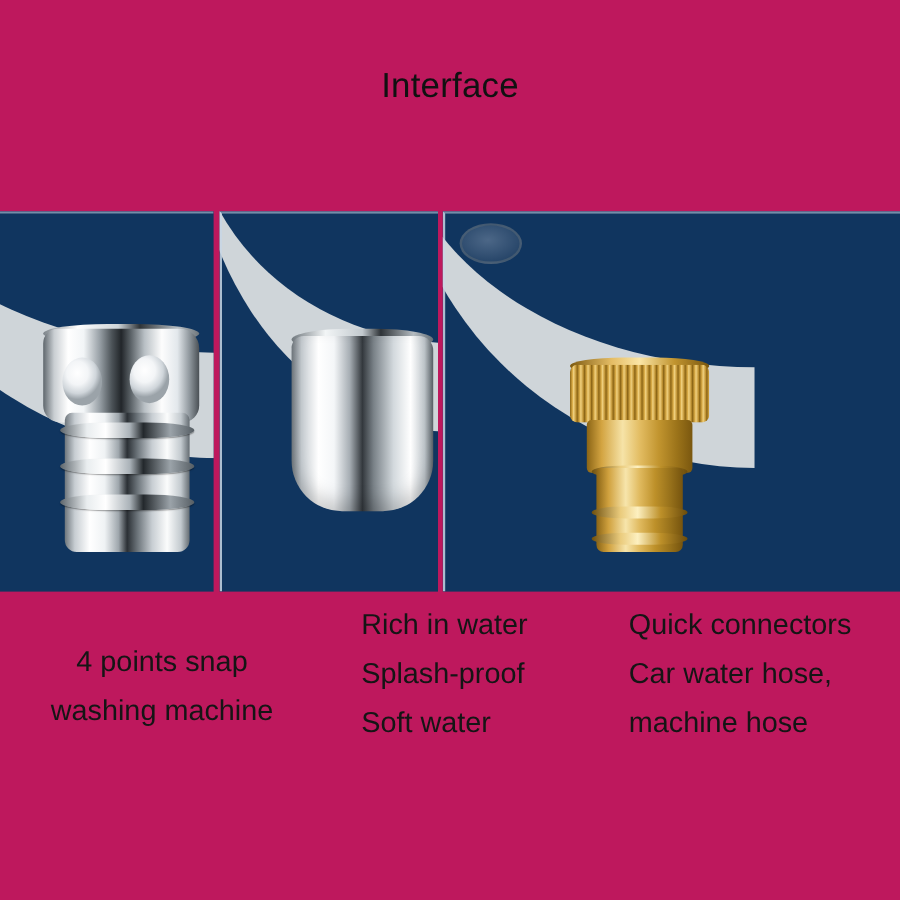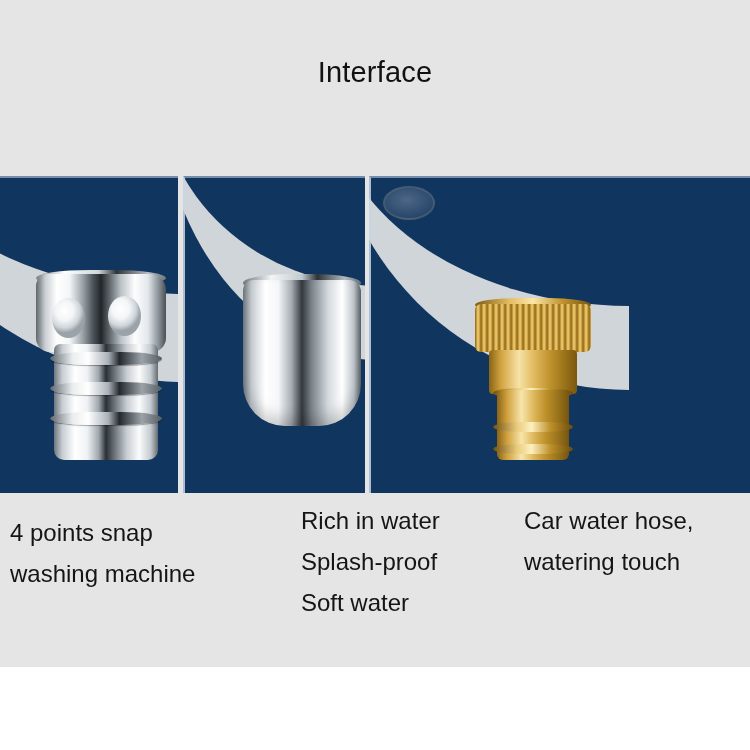--- a/index.html
+++ b/index.html
@@ -10,22 +10,22 @@
   body {
     width: 750px;
     height: 750px;
     overflow: hidden;
     font-family: "Liberation Sans", sans-serif;
     color: #1a1a1a;
   }
   .page {
     position: relative;
     width: 750px;
-    height: 667px;
-    background: #e5e5e5;
+    height: 750px;
+    background: #be185d;
   }
 
   
   .title {
     position: absolute;
     left: 0;
     top: 55px;
     width: 750px;
     text-align: center;
     font-size: 29px;
@@ -277,21 +277,21 @@
   .cap-col {
     position: absolute;
     top: 0;
     font-size: 24px;
     line-height: 41px;
     color: #151515;
   }
   .cap-col.c1 { left: 10px;  width: 250px; }
   .cap-col.c2 { left: 301px; width: 215px; }
   .cap-col.c3 { left: 524px; width: 226px; }
-  .cap-col.c1 { top: 12px; }
+  .cap-col.c1 { top: 31px; text-align: center; }
   .cap-line { white-space: nowrap; }
 </style>
 </head>
 <body>
 
 <div class="page">
 
   <div class="title">Interface</div>
 
   <div class="panels">
@@ -334,17 +334,18 @@
       <div class="cap-line">washing machine</div>
     </div>
 
     <div class="cap-col c2">
       <div class="cap-line">Rich in water</div>
       <div class="cap-line">Splash-proof</div>
       <div class="cap-line">Soft water</div>
     </div>
 
     <div class="cap-col c3">
+      <div class="cap-line">Quick connectors</div>
       <div class="cap-line">Car water hose,</div>
-      <div class="cap-line">watering touch</div>
+      <div class="cap-line">machine hose</div>
     </div>
   </div>
 </div>
 
 </body></html>

